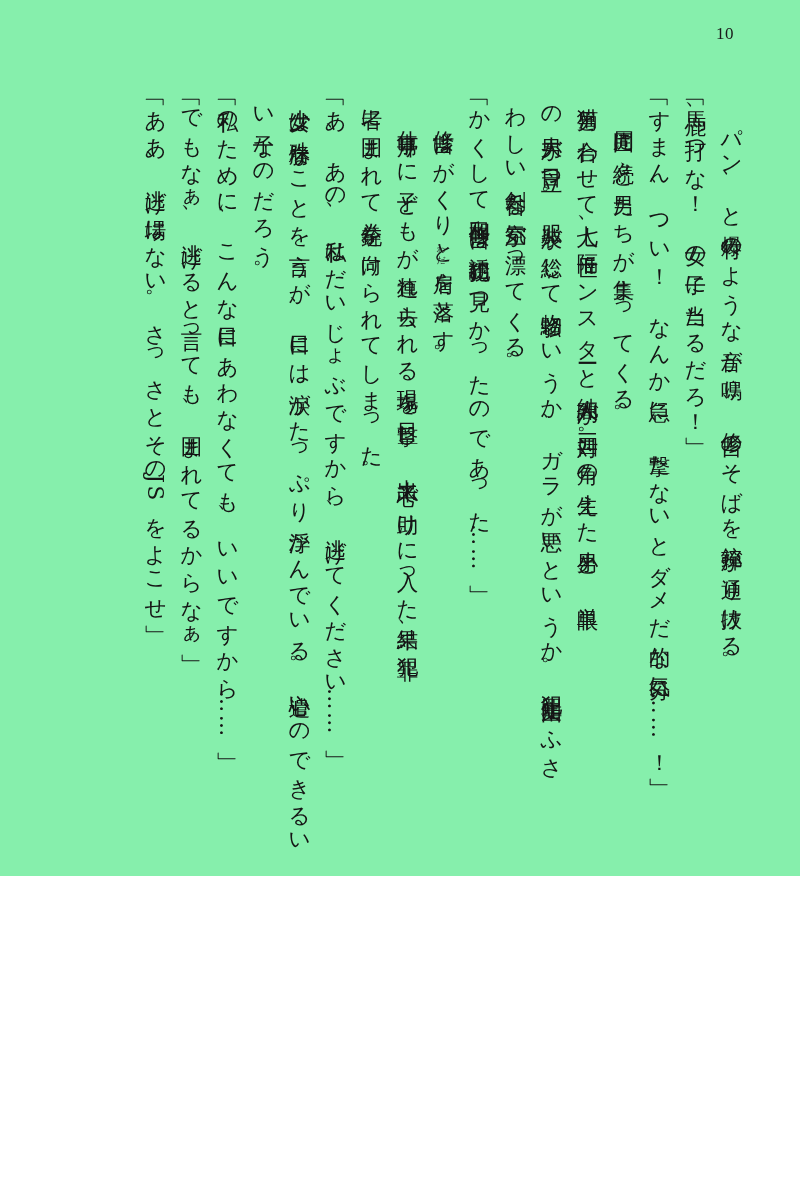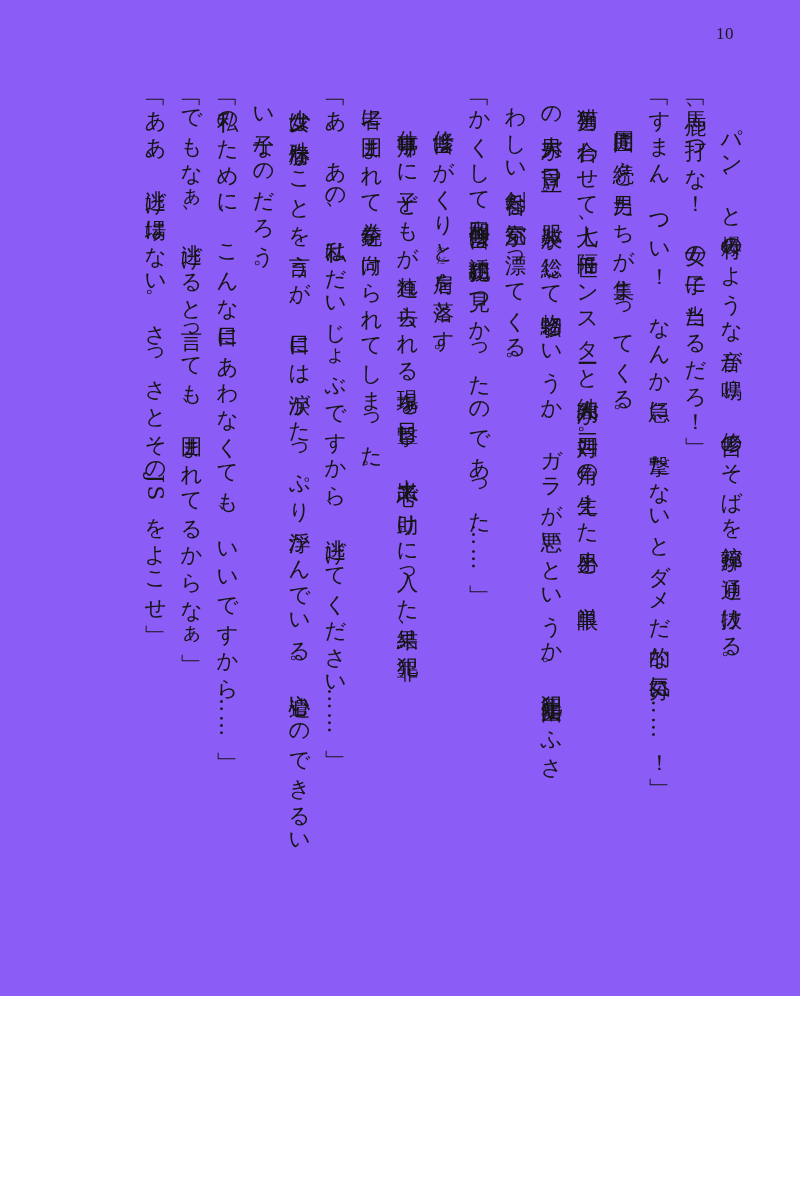--- a/index.html
+++ b/index.html
@@ -10,22 +10,22 @@
   body {
     width: 800px;
     height: 1200px;
     overflow: hidden;
     font-family: "DejaVu Serif", "Liberation Serif", serif;
     color: #111111;
   }
   .page {
     position: relative;
     width: 800px;
-    height: 996px;
-    background: #8b5cf6;
+    height: 876px;
+    background: #86efac;
     box-sizing: border-box;
   }
   .page-number {
     position: absolute;
     top: 24px;
     right: 66px;
     font-size: 17px;
     font-family: "Liberation Serif", "DejaVu Serif", serif;
     letter-spacing: 0.5px;
     color: #1a1a1a;

